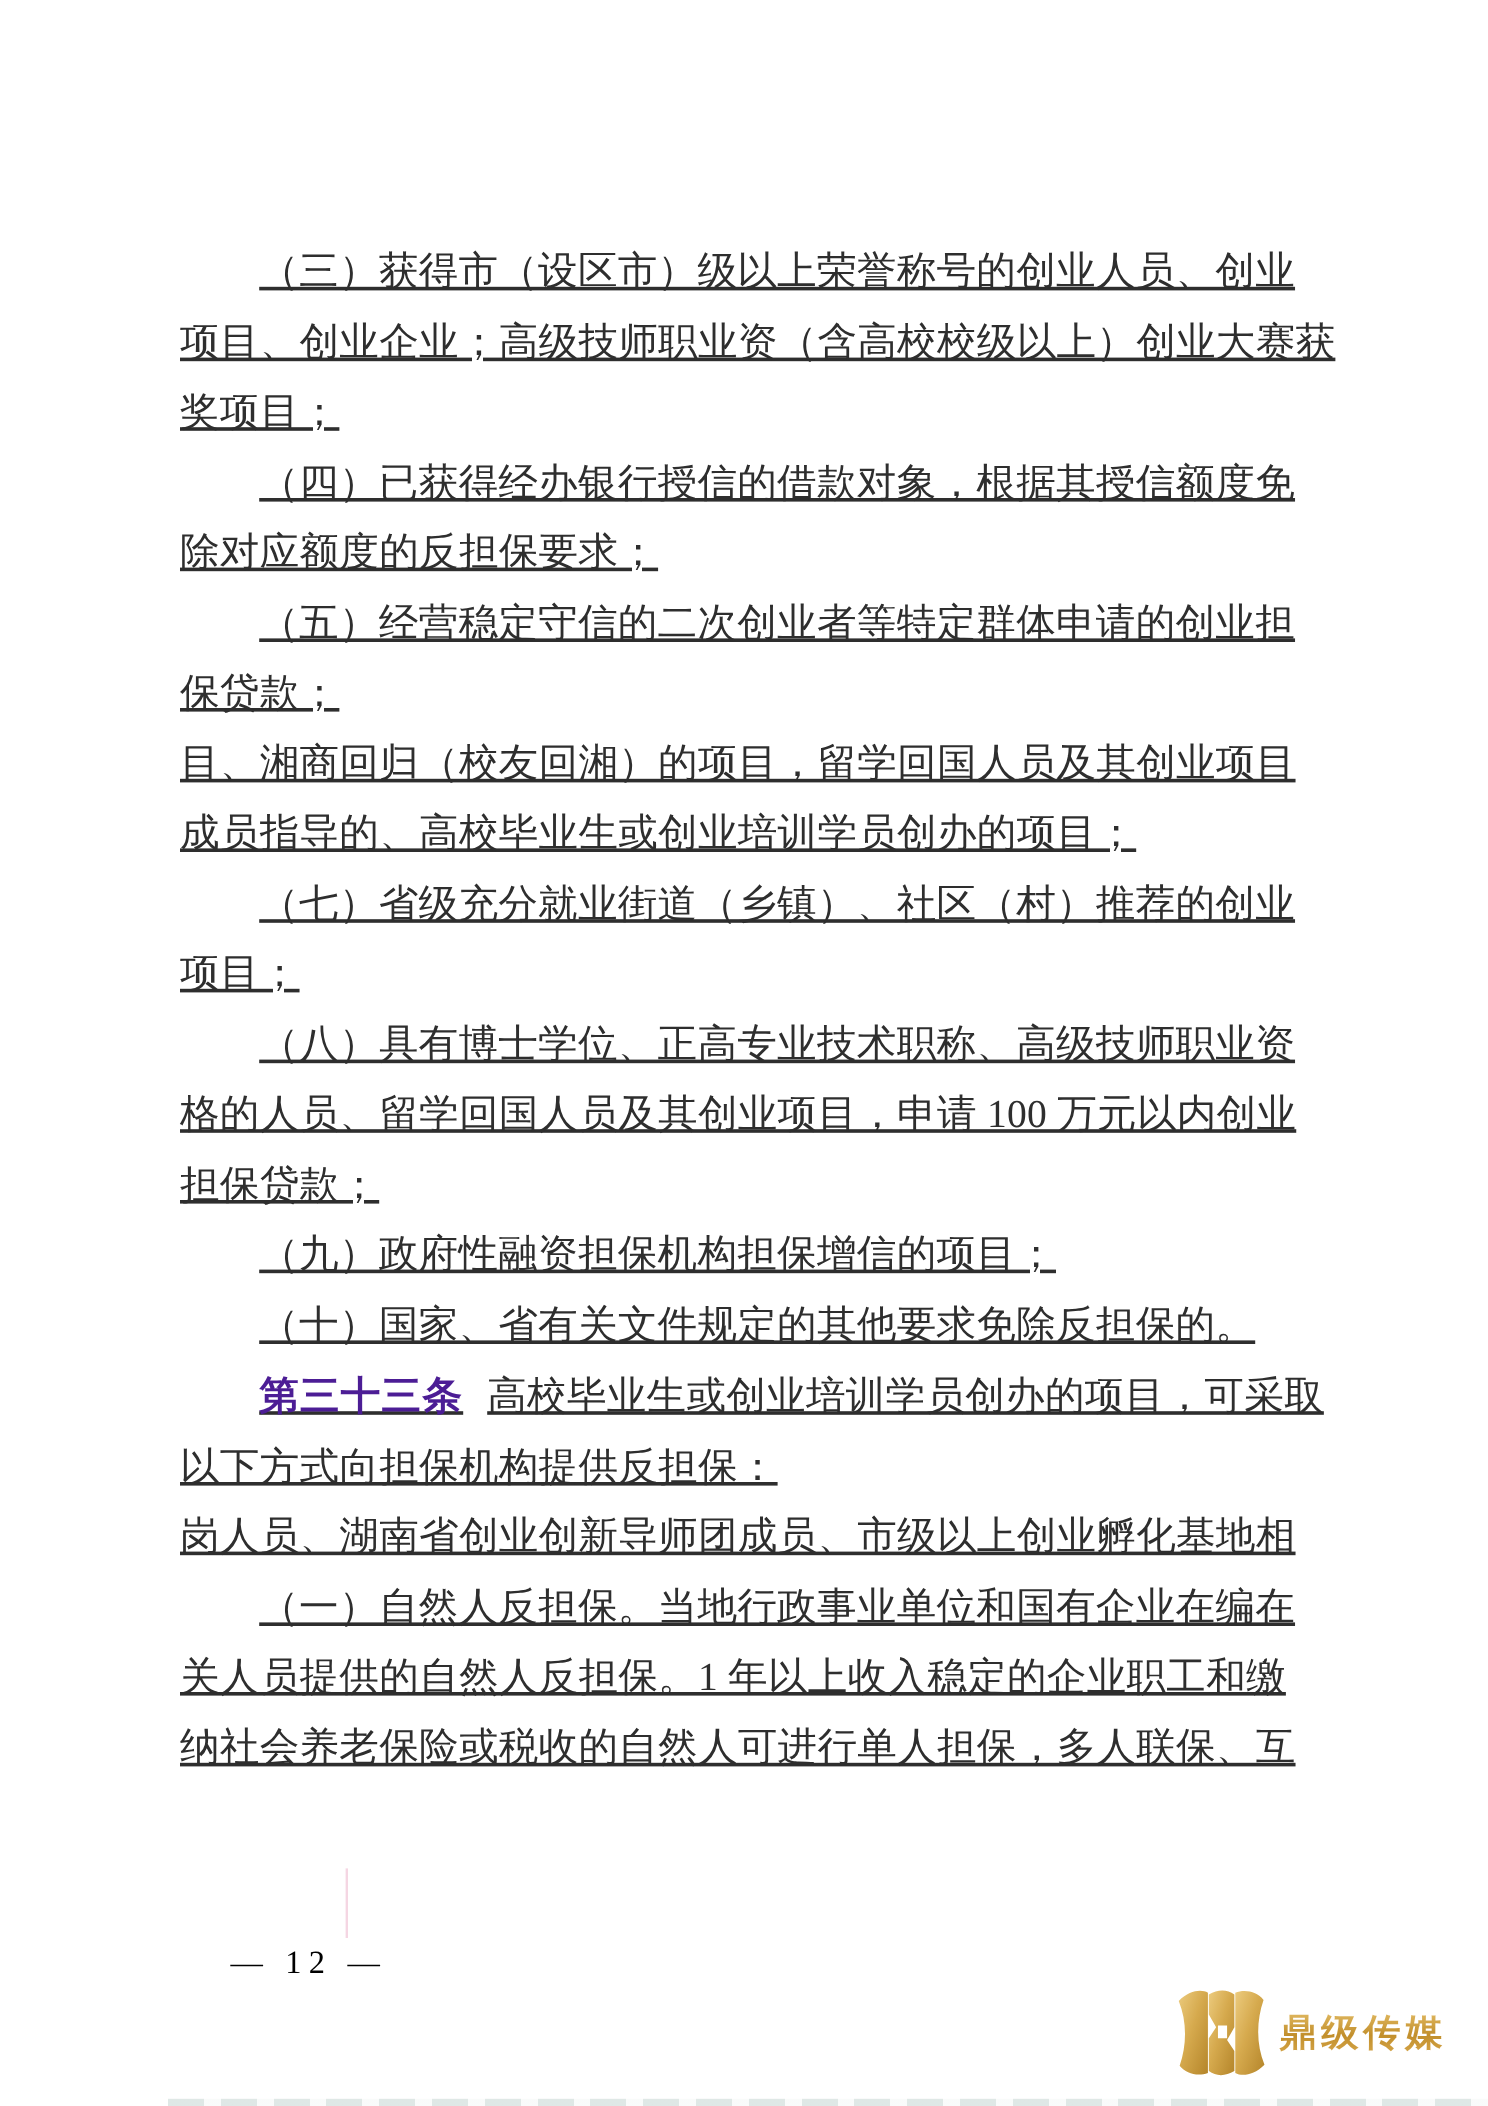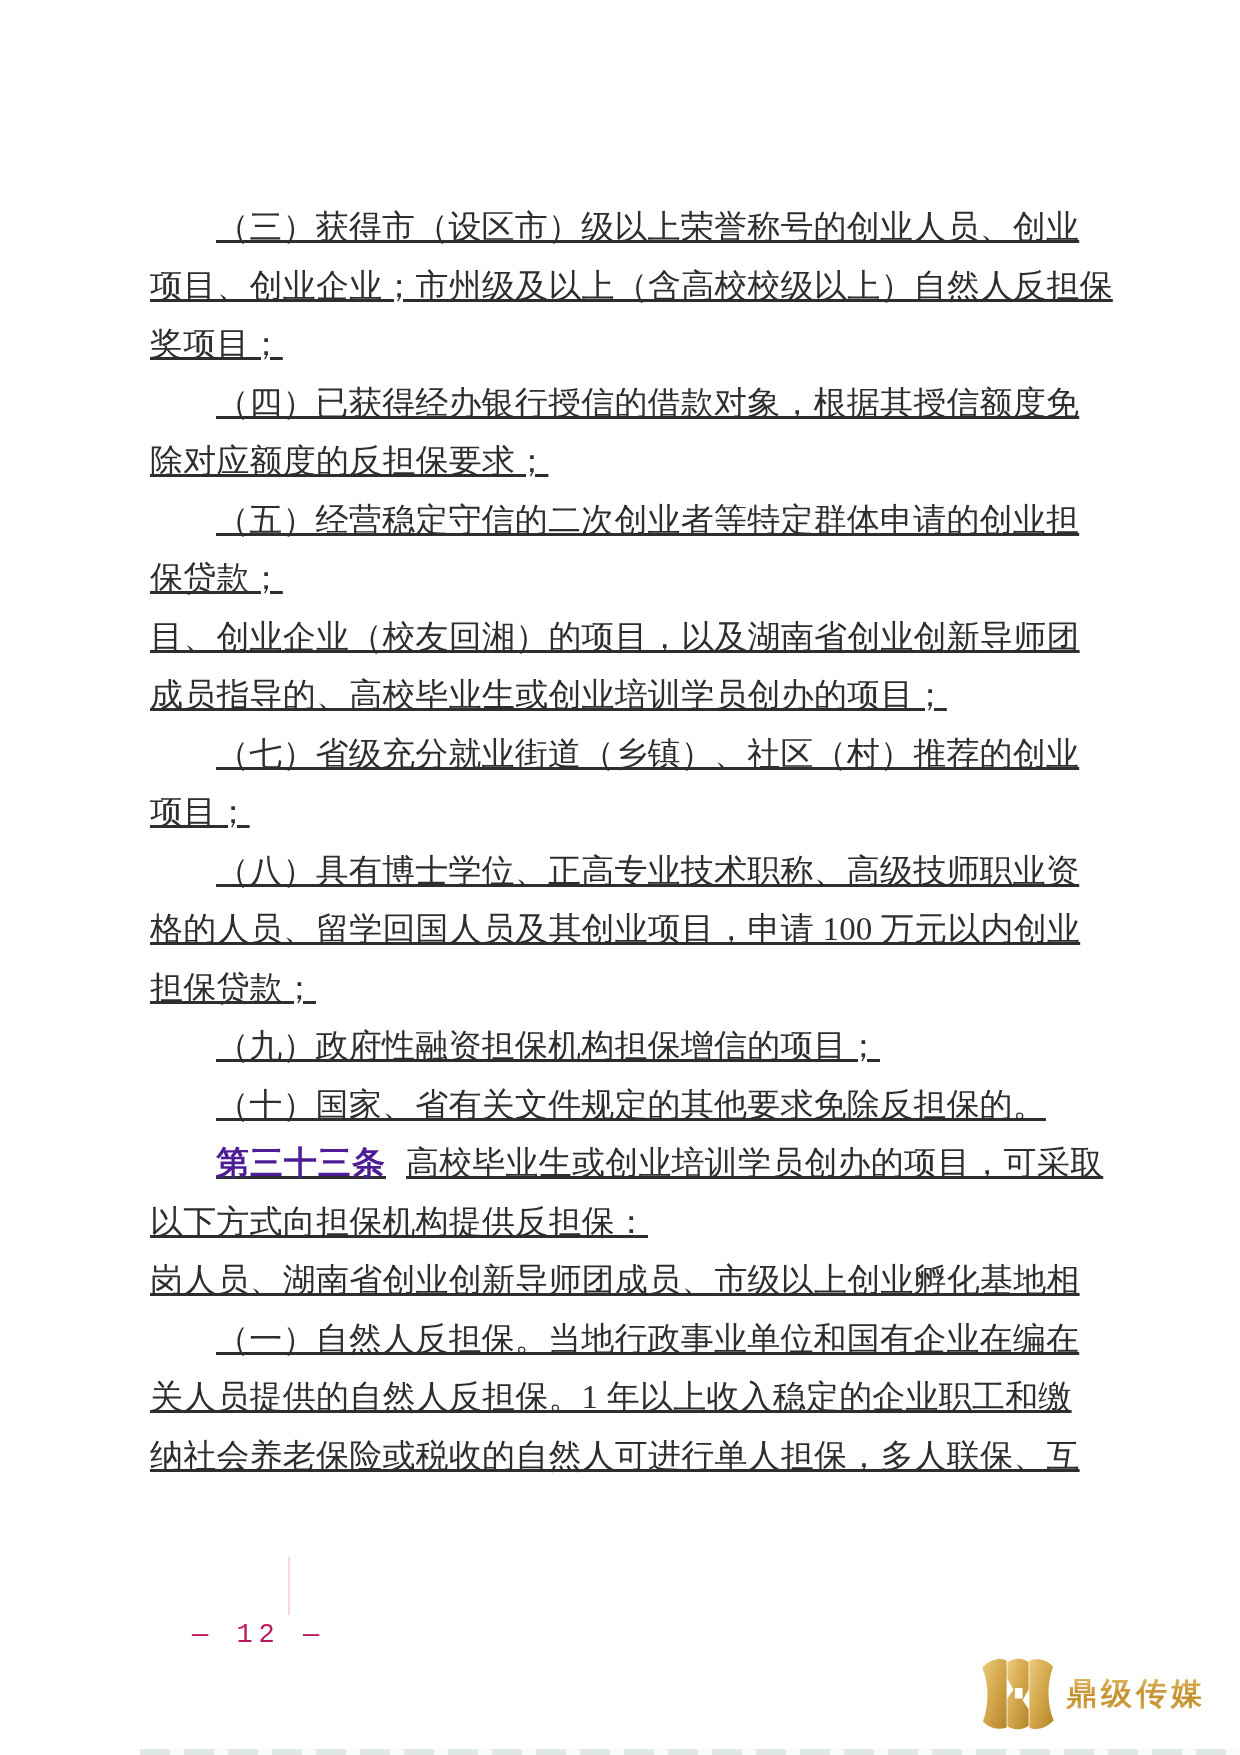--- a/index.html
+++ b/index.html
@@ -26,23 +26,23 @@
     font-family:"Liberation Sans","DejaVu Sans",sans-serif;
     font-weight:700;
     color:#4c1d95;
     margin-right:20px;
     letter-spacing:1px;
   }
   .page-number{
     position:absolute;
     left:192px;top:1620px;
     font-size:27px;
-    color:#be185d;
+    color:#000000;
     letter-spacing:6px;
-    font-family:Liberation Mono, monospace;
+    font-family:Liberation Serif, serif;
   }
   .crease-line{
     position:absolute;
     left:288px;top:1557px;
     width:2px;height:58px;
     background:#f2c8da;
     opacity:0.75;
   }
   .brand{
     position:absolute;
@@ -71,27 +71,27 @@
       rgba(140,172,165,0.05) 30px, rgba(140,172,165,0.05) 44px);
   }
 </style>
 </head>
 <body>
 
 <div class="page">
 
   <div class="body-text">
       <div class="line indent"><span>（三）获得市（设区市）级以上荣誉称号的创业人员、创业</span></div>
-      <div class="line"><span>项目、创业企业；市州级及以上（含高校校级以上）自然人反担保</span></div>
+      <div class="line"><span>项目、创业企业；高级技师职业资（含高校校级以上）创业大赛获</span></div>
       <div class="line"><span>奖项目；</span></div>
       <div class="line indent"><span>（四）已获得经办银行授信的借款对象，根据其授信额度免</span></div>
       <div class="line"><span>除对应额度的反担保要求；</span></div>
       <div class="line indent"><span>（五）经营稳定守信的二次创业者等特定群体申请的创业担</span></div>
       <div class="line"><span>保贷款；</span></div>
-      <div class="line"><span>目、创业企业（校友回湘）的项目，以及湖南省创业创新导师团</span></div>
+      <div class="line"><span>目、湘商回归（校友回湘）的项目，留学回国人员及其创业项目</span></div>
       <div class="line"><span>成员指导的、高校毕业生或创业培训学员创办的项目；</span></div>
       <div class="line indent"><span>（七）省级充分就业街道（乡镇）、社区（村）推荐的创业</span></div>
       <div class="line"><span>项目；</span></div>
       <div class="line indent"><span>（八）具有博士学位、正高专业技术职称、高级技师职业资</span></div>
       <div class="line"><span>格的人员、留学回国人员及其创业项目，申请 100 万元以内创业</span></div>
       <div class="line"><span>担保贷款；</span></div>
       <div class="line indent"><span>（九）政府性融资担保机构担保增信的项目；</span></div>
       <div class="line indent"><span>（十）国家、省有关文件规定的其他要求免除反担保的。</span></div>
       <div class="line indent"><span class="term">第三十三条</span><span>高校毕业生或创业培训学员创办的项目，可采取</span></div>
       <div class="line"><span>以下方式向担保机构提供反担保：</span></div>

